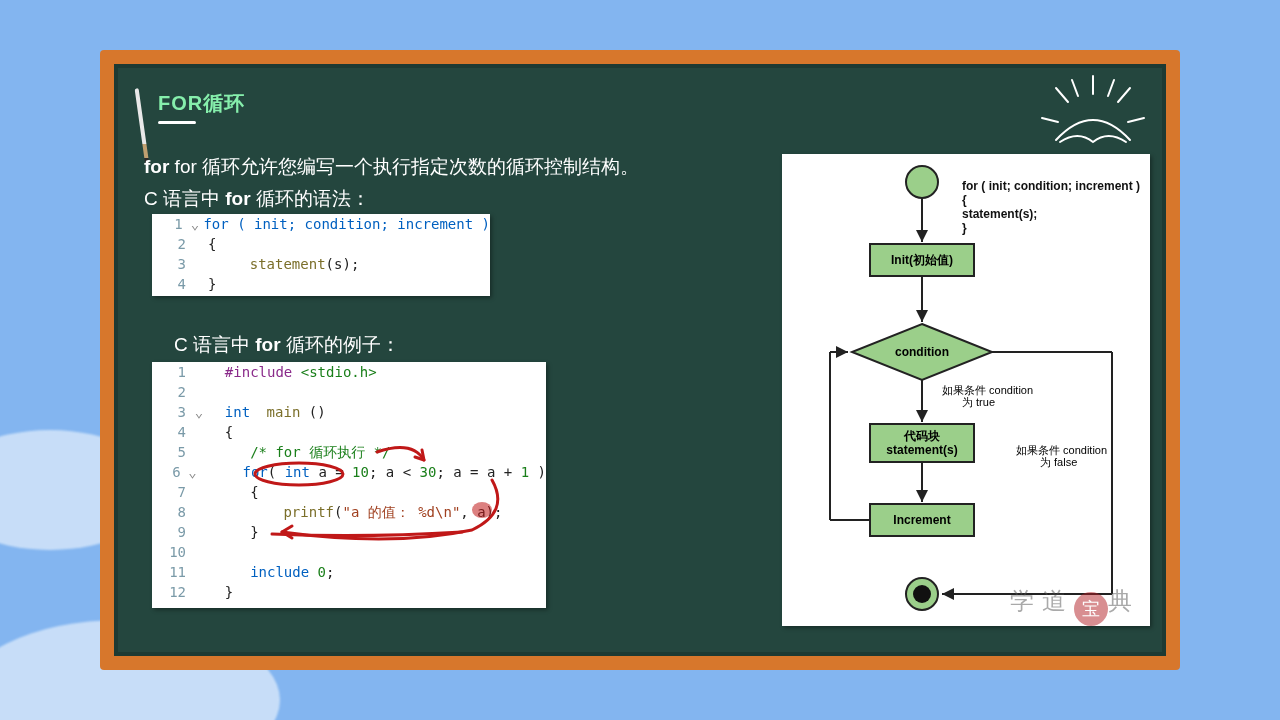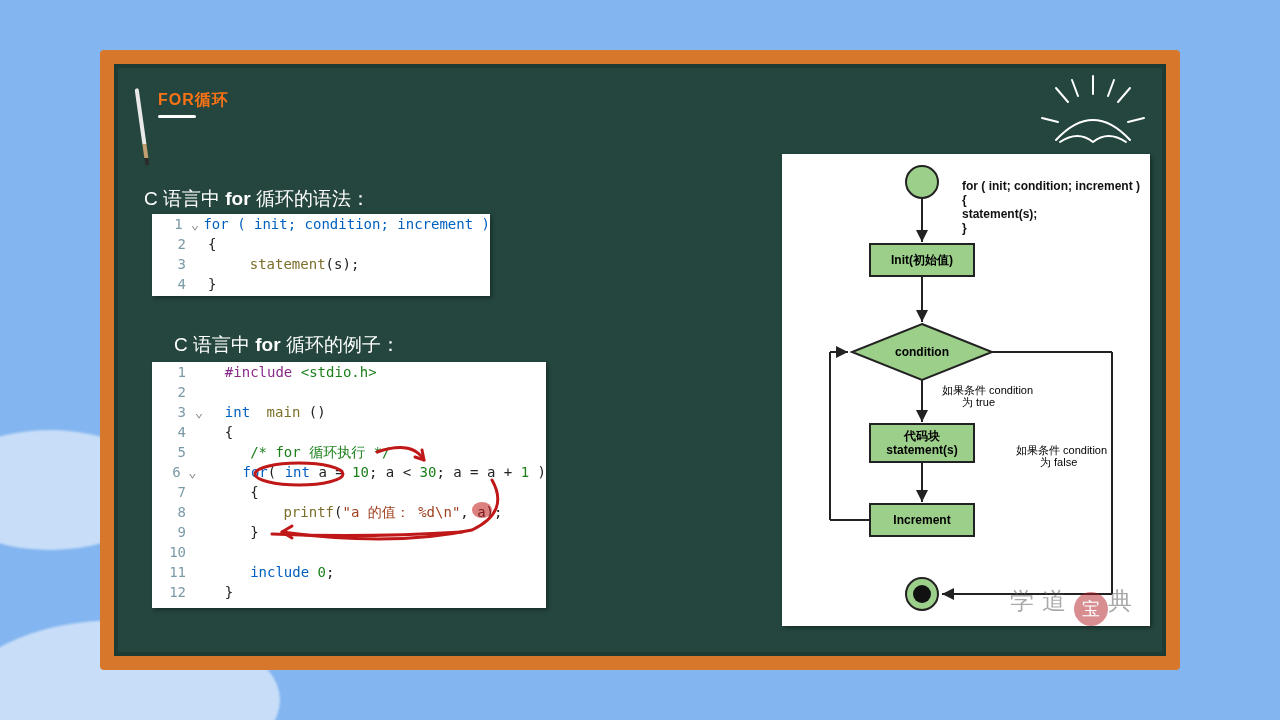--- a/index.html
+++ b/index.html
@@ -12,21 +12,21 @@
     position:absolute;left:100px;top:50px;width:1080px;height:620px;
     background:#d7772c;border-radius:4px;
   }
   .board{
     position:absolute;left:14px;top:14px;right:14px;bottom:14px;
     background:#24463e;
     box-shadow:inset 0 0 0 4px #1d3a33;
   }
   .pencil{position:absolute;left:26px;top:24px;width:4px;height:78px;background:linear-gradient(#e9e9e9 0 72%,#c0a070 72% 90%,#2b2b2b 90% 100%);transform:rotate(-8deg);border-radius:2px;}
   .title{
-    position:absolute;left:44px;top:26px;color:#f97316;font-size:16px;font-weight:600;letter-spacing:1px;
+    position:absolute;left:44px;top:26px;color:#86efac;font-size:20px;font-weight:600;letter-spacing:1px;
   }
   .title::after{content:"";display:block;width:38px;border-bottom:3px solid #fff;margin-top:4px;border-radius:2px;}
   .desc{position:absolute;left:30px;top:90px;color:#fff;font-size:19px;}
   .sub1{position:absolute;left:30px;top:122px;color:#fff;font-size:19px;}
   .sub1 b{font-weight:700;}
   .sub2{position:absolute;left:38px;top:268px;color:#fff;font-size:19px;margin-left:22px;}
   .sub2 b{font-weight:700;}
   .codebox{
     position:absolute;background:#fff;color:#222;font-family:Consolas,Menlo,monospace;font-size:14px;line-height:20px;
     box-shadow:2px 2px 4px rgba(0,0,0,.35);
@@ -79,20 +79,23 @@
         <line x1="55" y1="24" x2="55" y2="6"></line>
         <line x1="30" y1="32" x2="18" y2="18"></line>
         <line x1="80" y1="32" x2="92" y2="18"></line>
         <line x1="20" y1="52" x2="4" y2="48"></line>
         <line x1="90" y1="52" x2="106" y2="48"></line>
         <line x1="40" y1="26" x2="34" y2="10"></line>
         <line x1="70" y1="26" x2="76" y2="10"></line>
       </g>
     </svg>
 
+    <div class="desc">
+      <b>for</b> <span>for 循环允许您编写一个执行指定次数的循环控制结构。</span>
+    </div>
 
     <div class="sub1">
       <span>C 语言中 </span><b>for</b><span> 循环的语法：</span>
     </div>
 
     <div class="codebox" style="left:38px;top:150px;width:338px;height:82px;padding-top:0;">
       <div class="row">
           <div class="ln">1</div>
           <div class="gut">⌄</div>
           <div class="code"><span class="kw">for ( init; condition; increment )</span></div>

